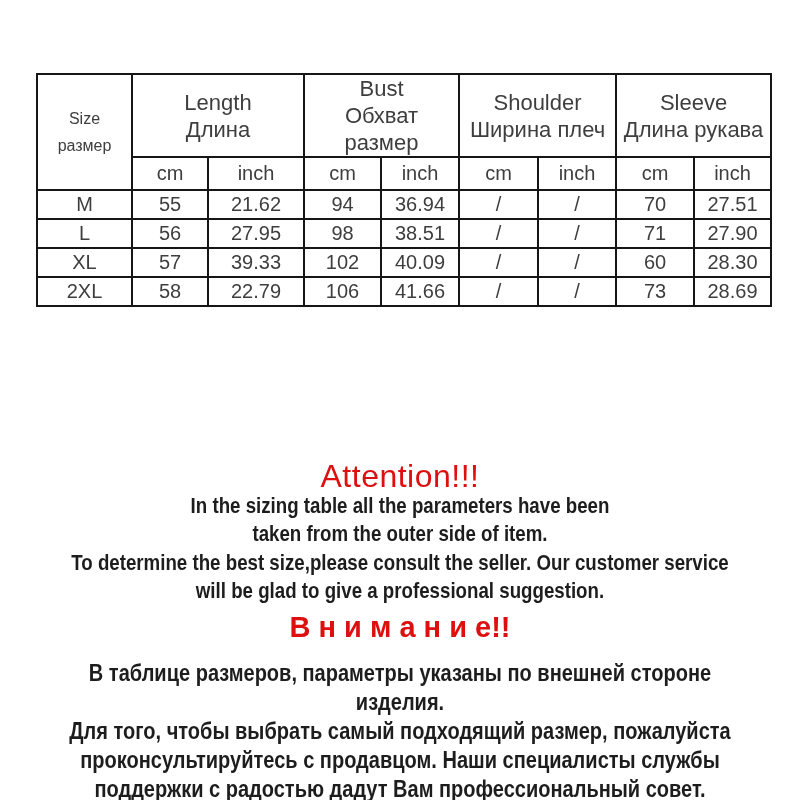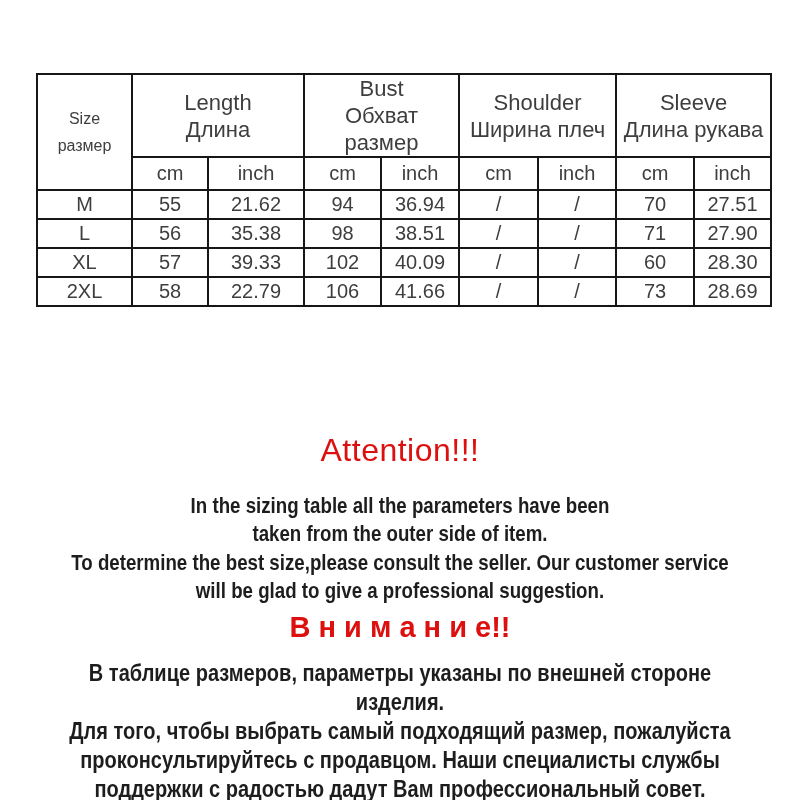--- a/index.html
+++ b/index.html
@@ -25,21 +25,21 @@
   }
   .group-row th { height:65px; font-size:22px; line-height:27px; }
   th.size-head { font-size:16px; line-height:27px; }
   .units-row td { height:33px; font-size:20px; }
   tbody.data td { height:29px; font-size:20px; }
   .hdr-line { display:block; }
 
   
   .abs-center { position:absolute; left:0; width:800px; text-align:center; }
   .red-title { color:#dd1010; }
-  #attention-title { top:432px; font-size:32px; font-weight:400; letter-spacing:0.5px; }
+  #attention-title { top:458px; font-size:32px; font-weight:400; letter-spacing:0.5px; }
   .para {
     font-weight:700; color:#1d1d1d;
     transform:scaleX(0.85); transform-origin:50% 50%;
   }
   #en-para1 { top:492px; font-size:22px; line-height:28px; }
   #en-para2 { top:549px; font-size:22px; line-height:28px; }
   #ru-title  { top:611px; font-size:29px; font-weight:700; }
   #ru-para   { top:659px; font-size:23px; line-height:29px; transform:scaleX(0.87); }
   .line { display:block; }
 </style>
@@ -102,21 +102,21 @@
         <td>94</td>
         <td>36.94</td>
         <td>/</td>
         <td>/</td>
         <td>70</td>
         <td>27.51</td>
       </tr>
       <tr>
         <td>L</td>
         <td>56</td>
-        <td>35.38</td>
+        <td>27.95</td>
         <td>98</td>
         <td>38.51</td>
         <td>/</td>
         <td>/</td>
         <td>71</td>
         <td>27.90</td>
       </tr>
       <tr>
         <td>XL</td>
         <td>57</td>

